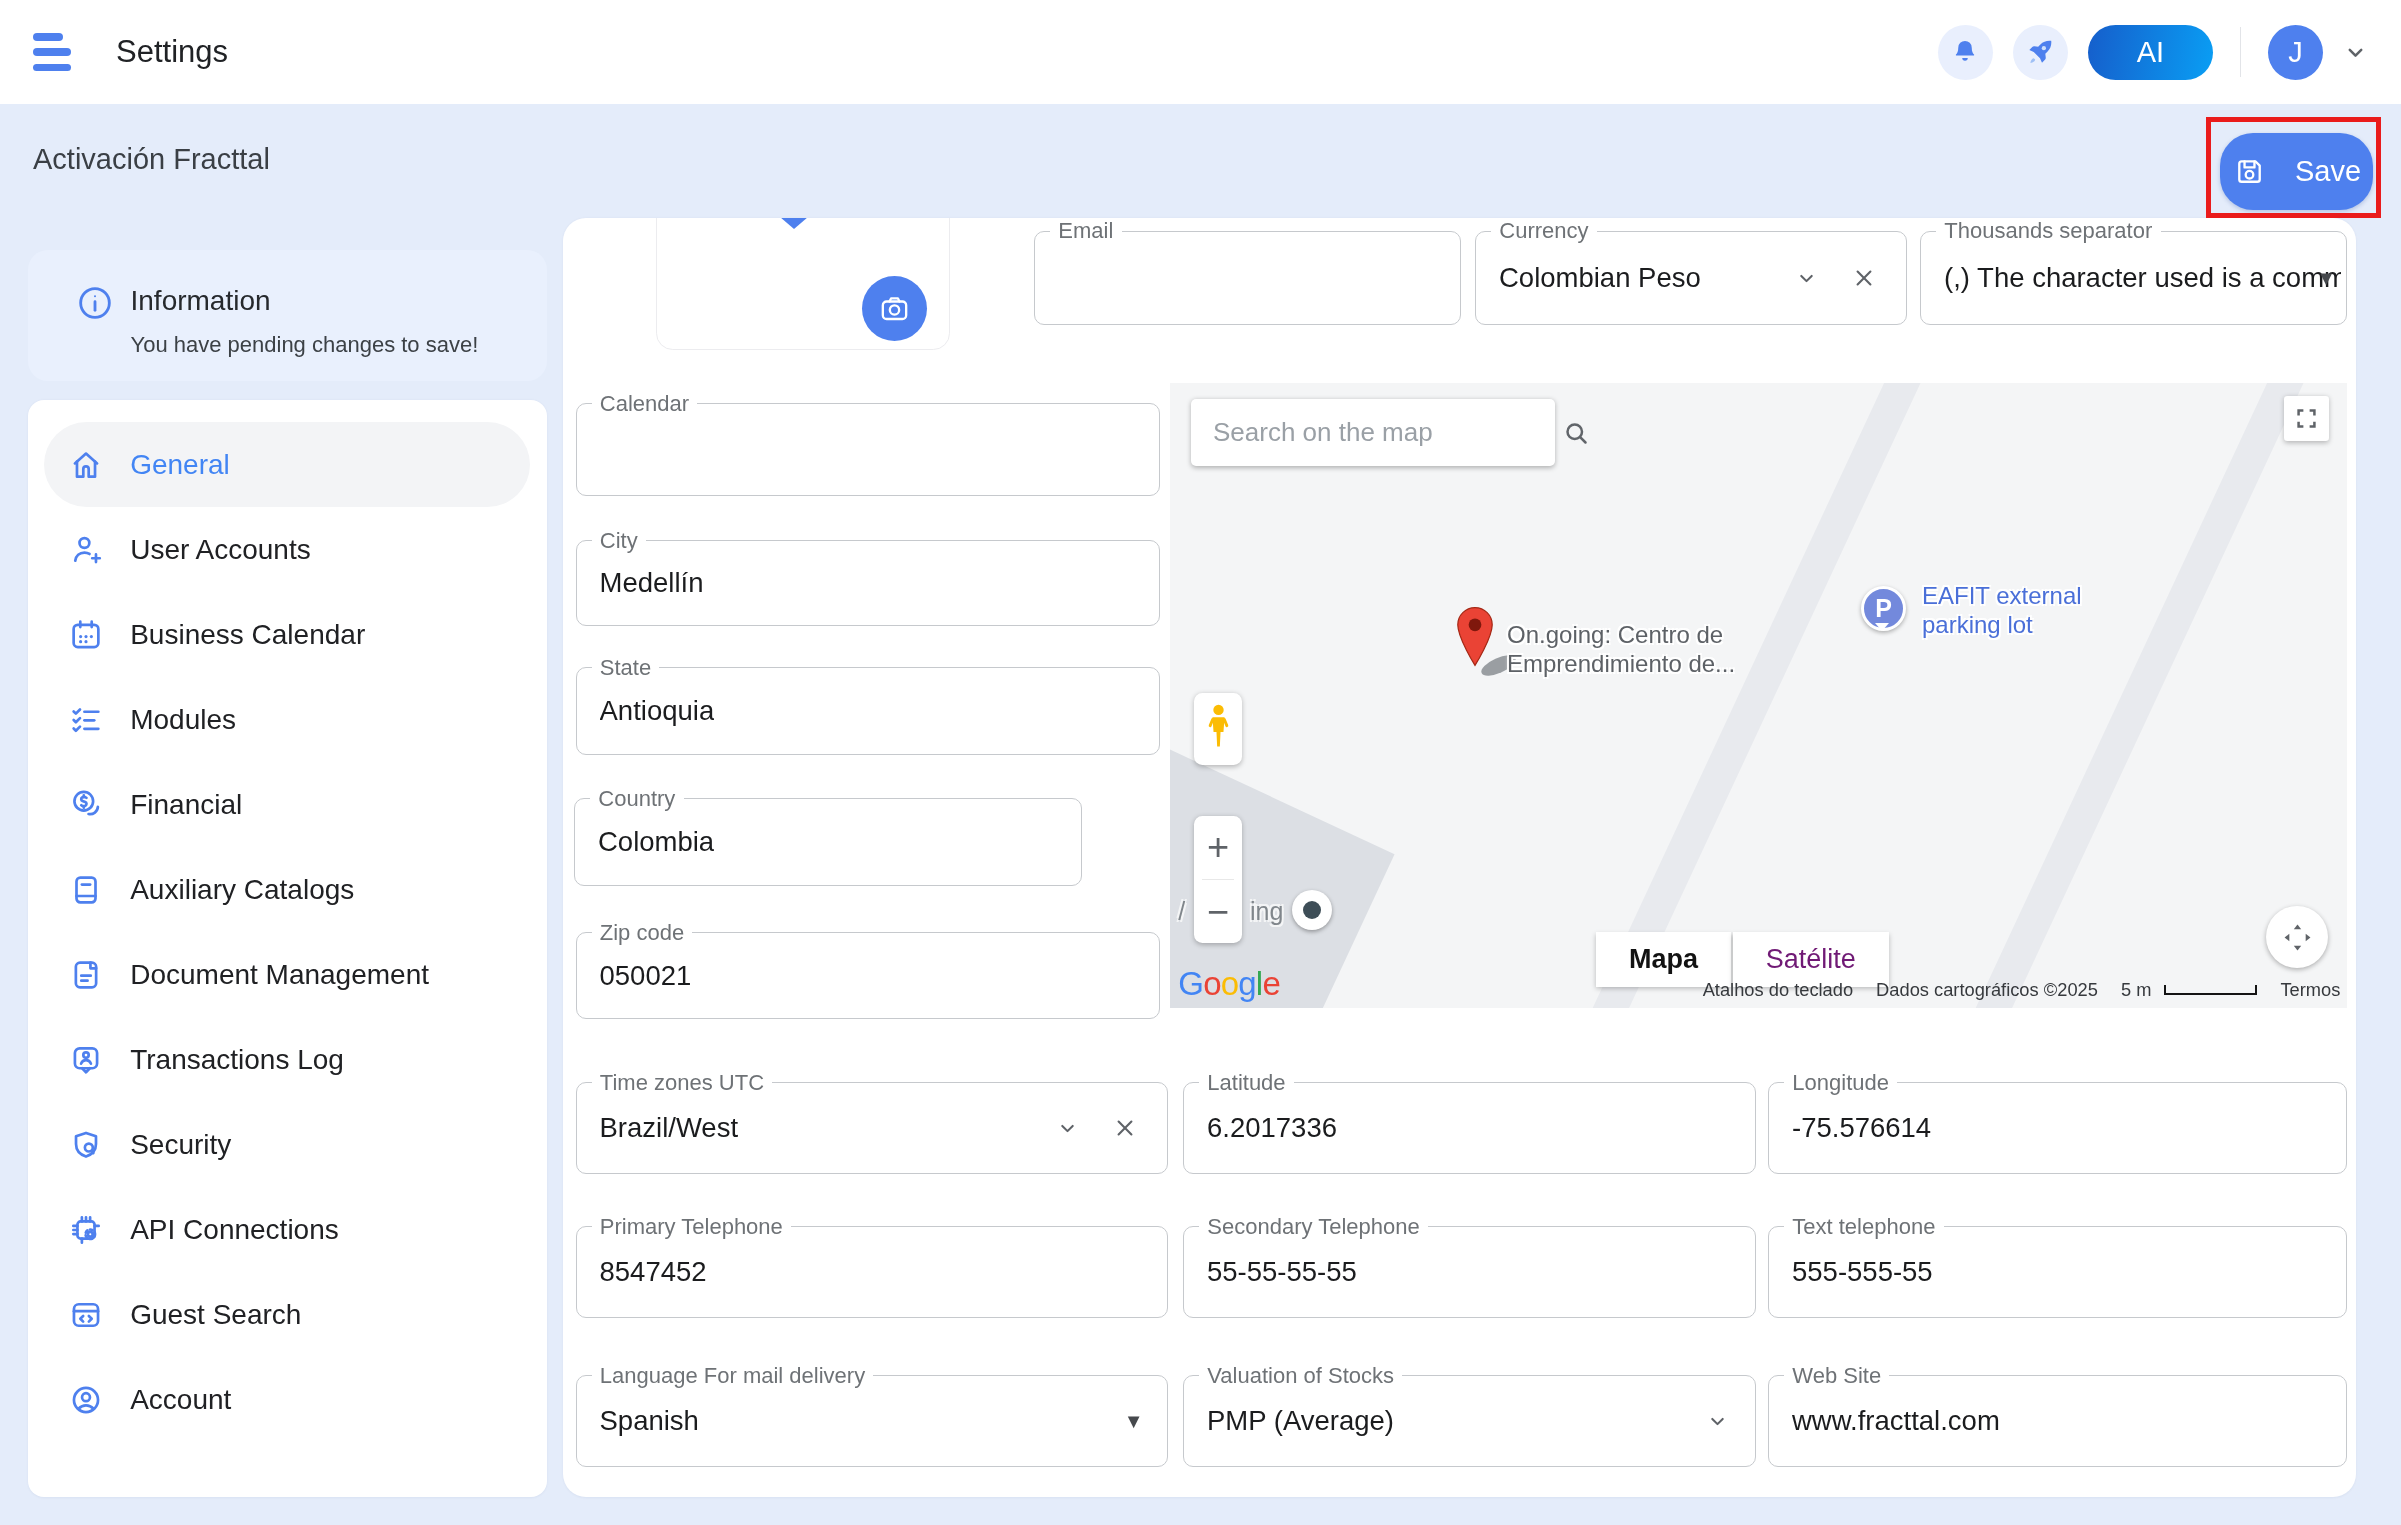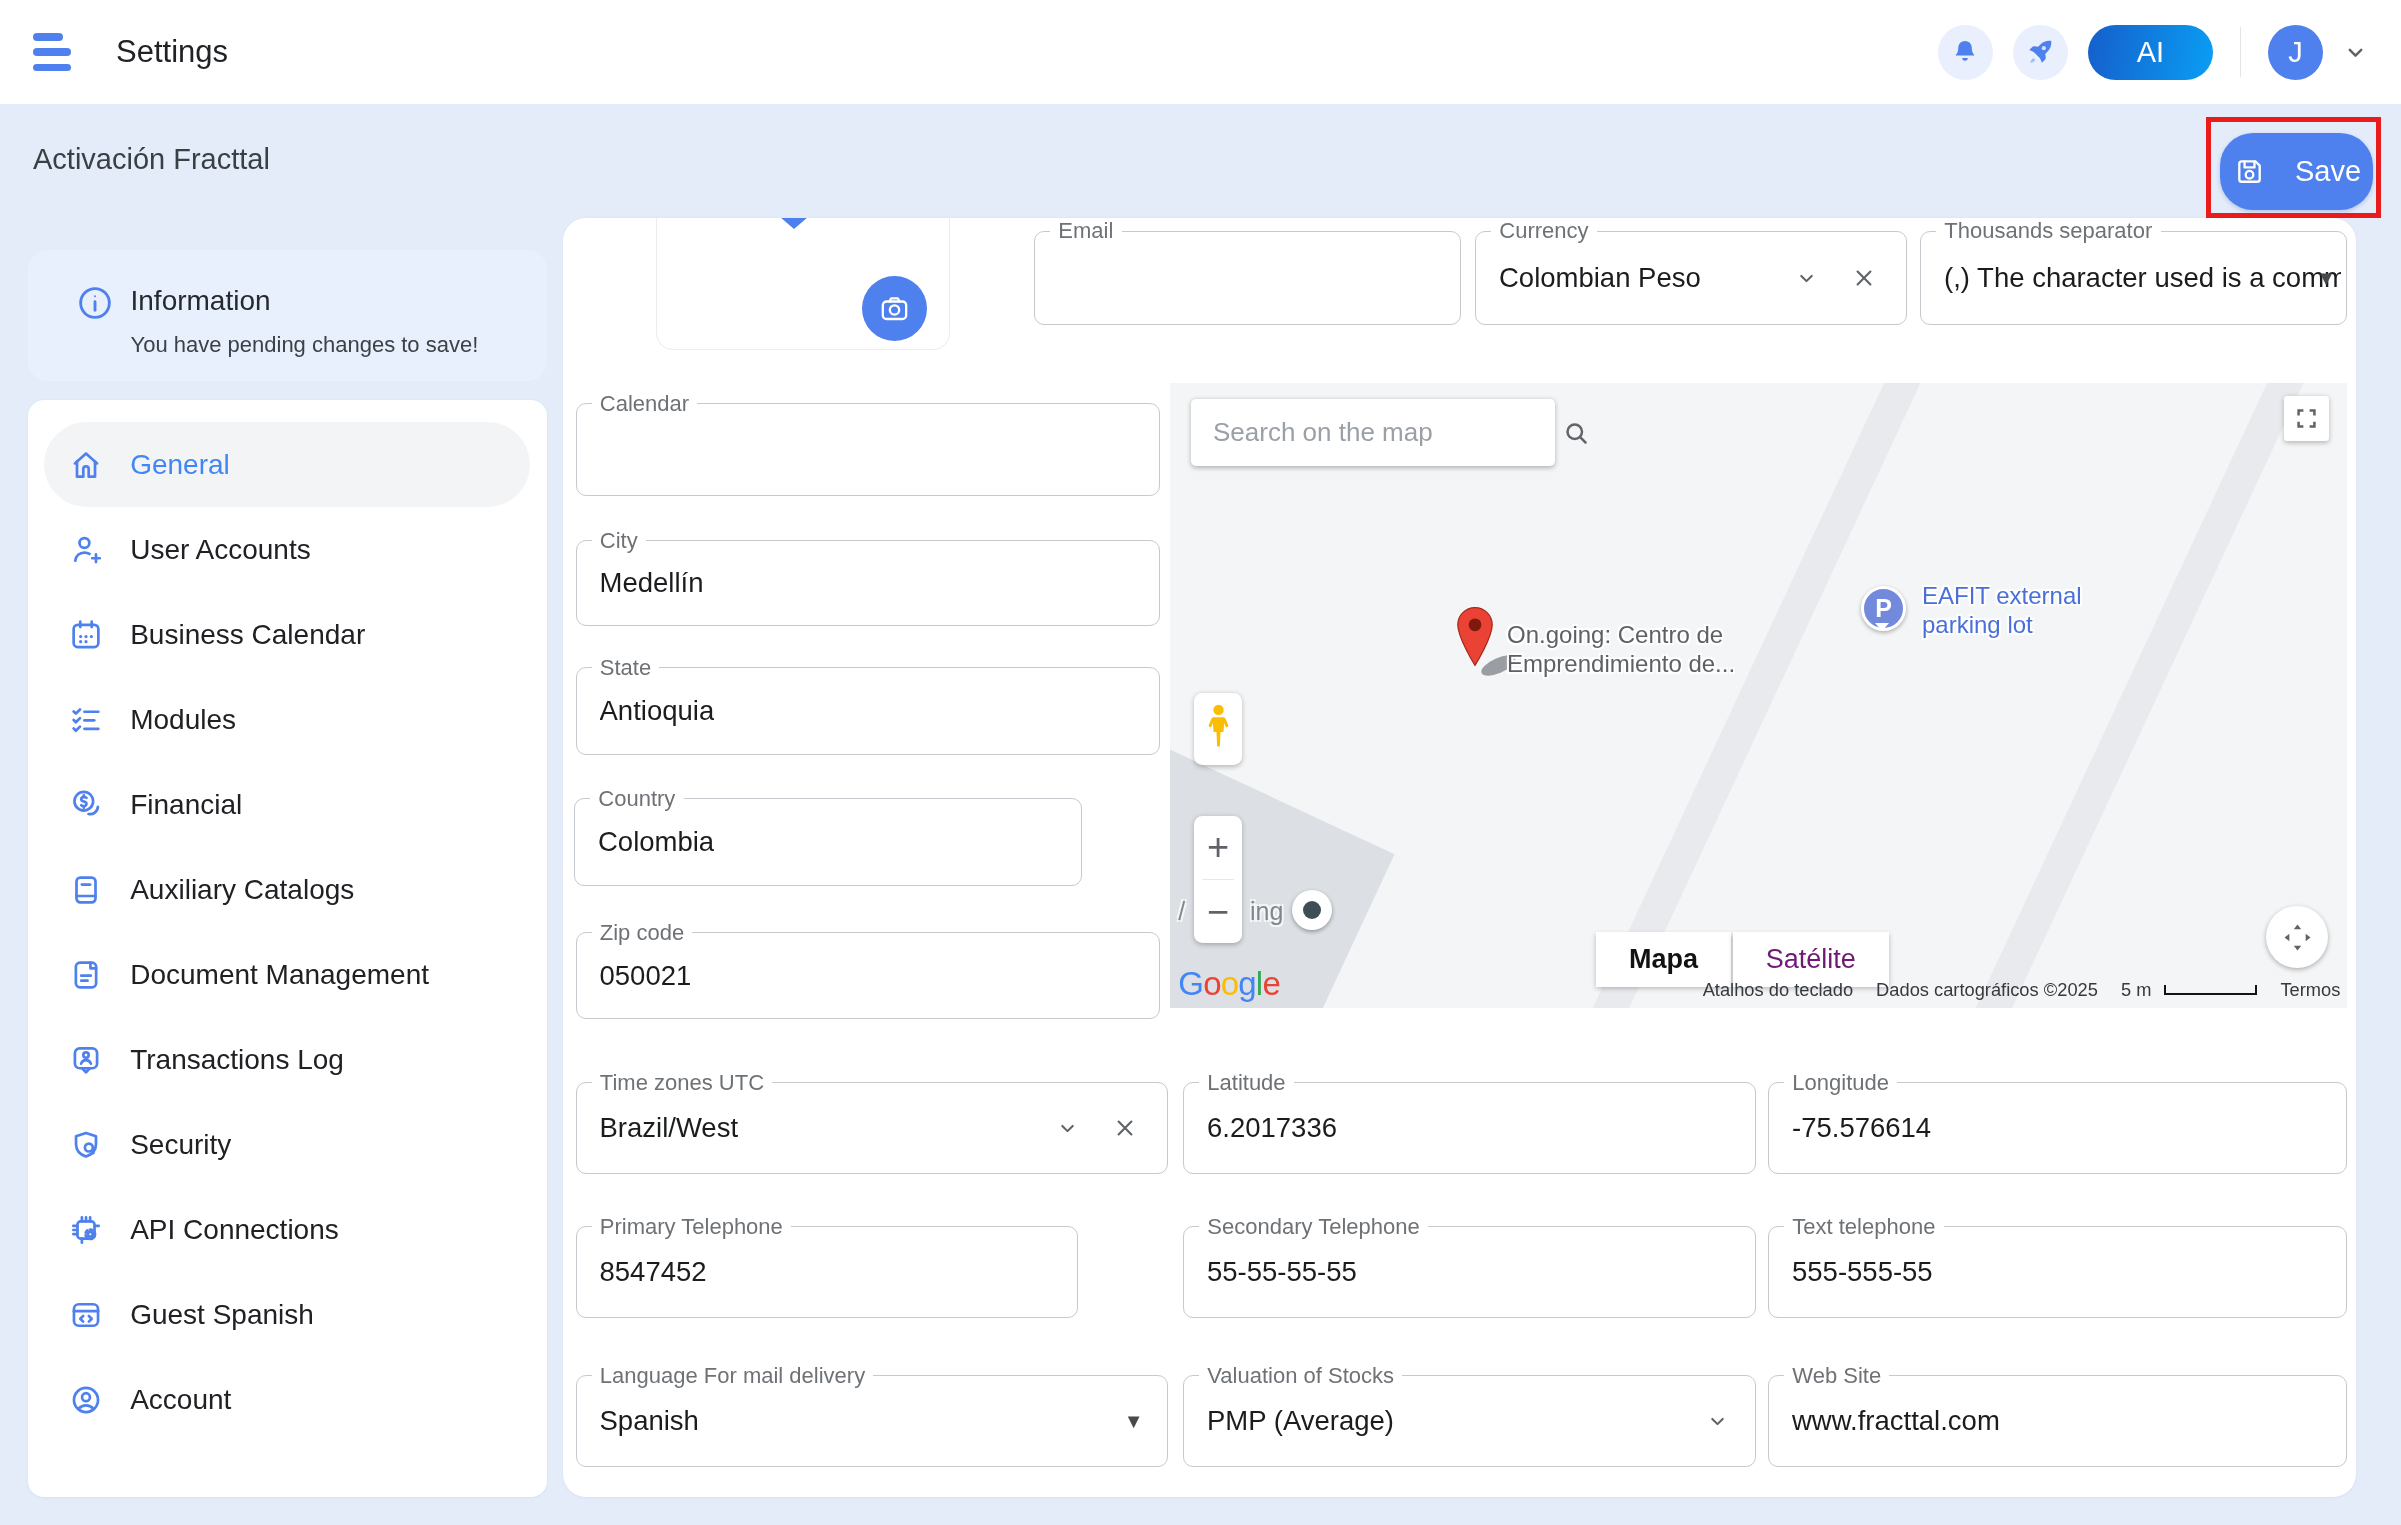--- a/index.html
+++ b/index.html
@@ -249,21 +249,21 @@
         <circle cx="14.7" cy="14.7" r="3" stroke-dasharray="1.7 1.7"></circle>
       </svg>
     <span>API Connections</span>
   </div>
   <div class="navitem">
     <svg viewBox="0 0 24 24" fill="none" stroke="#4e80ee" stroke-width="1.7" stroke-linecap="round" stroke-linejoin="round">
         <rect x="4.4" y="5.2" width="15.2" height="13.6" rx="3"></rect>
         <path d="M4.4 9.6h15.2"></path>
         <path d="M10.2 12.6 8.4 14.4l1.8 1.8M13.8 12.6l1.8 1.8-1.8 1.8"></path>
       </svg>
-    <span>Guest Spanish</span>
+    <span>Guest Search</span>
   </div>
   <div class="navitem">
     <svg viewBox="0 0 24 24" fill="none" stroke="#4e80ee" stroke-width="1.7" stroke-linecap="round">
         <circle cx="12" cy="12" r="7.6"></circle>
         <circle cx="12" cy="10.2" r="2.5"></circle>
         <path d="M7.4 17.4a6.4 6.4 0 0 1 9.2 0"></path>
       </svg>
     <span>Account</span>
   </div>
 </nav>
@@ -414,21 +414,21 @@
   </div>
   <div class="field" style="left:620px;top:864px;width:573px;height:92px">
     <span class="flabel">Latitude</span>
     <span class="fvalue">6.2017336</span>
   </div>
   <div class="field" style="left:1205px;top:864px;width:579px;height:92px">
     <span class="flabel">Longitude</span>
     <span class="fvalue">-75.576614</span>
   </div>
 
-  <div class="field" style="left:12.5px;top:1008px;width:502px;height:92px">
+  <div class="field" style="left:12.5px;top:1008px;width:592px;height:92px">
     <span class="flabel">Primary Telephone</span>
     <span class="fvalue">8547452</span>
   </div>
   <div class="field" style="left:620px;top:1008px;width:573px;height:92px">
     <span class="flabel">Secondary Telephone</span>
     <span class="fvalue">55-55-55-55</span>
   </div>
   <div class="field" style="left:1205px;top:1008px;width:579px;height:92px">
     <span class="flabel">Text telephone</span>
     <span class="fvalue">555-555-55</span>

